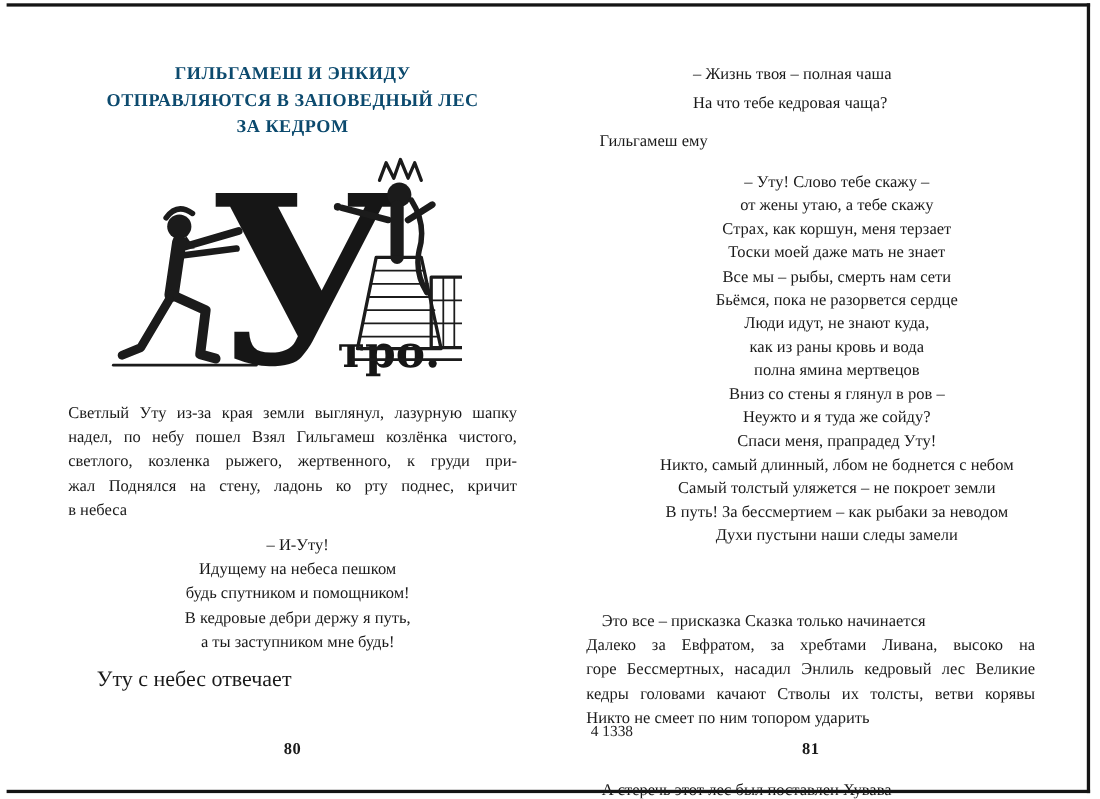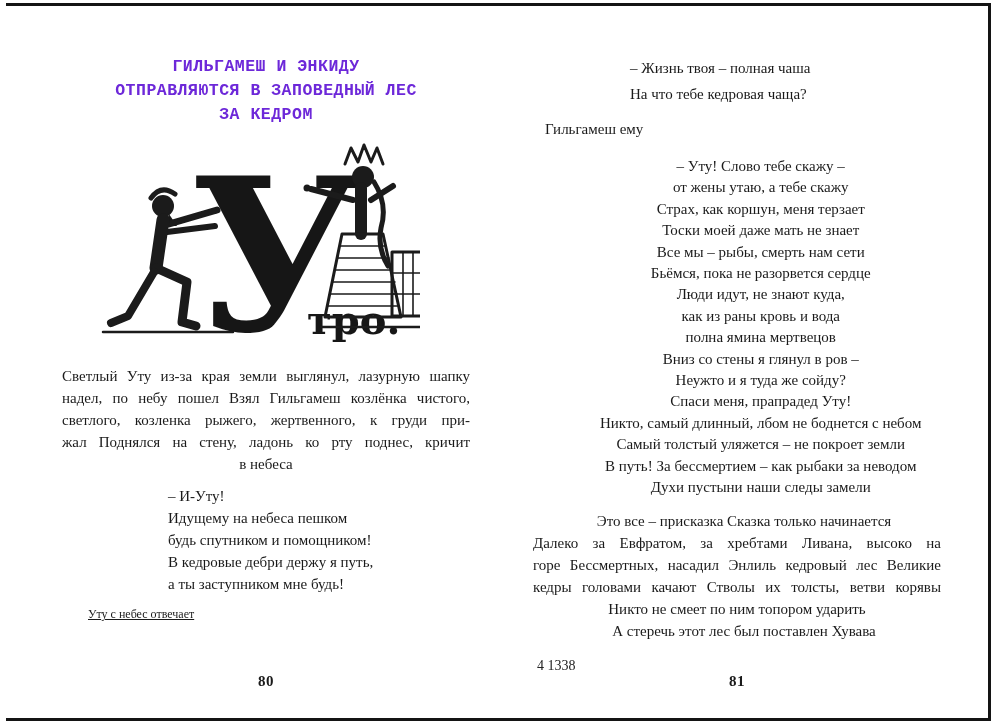--- a/index.html
+++ b/index.html
@@ -12,35 +12,35 @@
     position:absolute;left:6px;top:3px;width:982px;height:712px;
     border-top:3px solid #141414;border-right:3px solid #141414;border-bottom:3px solid #141414;
     pointer-events:none;
   }
   .page{position:absolute;top:55px;height:630px;}
   .page-left{left:62px;width:408px;}
   .page-right{left:533px;width:408px;}
 
   .chapter-title{
     position:absolute;top:0;left:0;width:100%;text-align:center;
-    font-family:Liberation Mono, monospace;font-weight:600;
-    font-size:16.5px;line-height:24px;letter-spacing:0.5px;color:#6d28d9;
+    font-family:Liberation Serif, serif;font-weight:600;
+    font-size:16.5px;line-height:24px;letter-spacing:0.5px;color:#0c4a6e;
   }
 
   .illustration{position:absolute;top:76px;left:33px;width:325px;height:214px;}
   .illustration svg{display:block;width:100%;height:100%;}
   .ink{stroke:#1b1b1b;fill:none;stroke-linecap:round;stroke-linejoin:round;}
 
   .paragraph{position:absolute;top:310px;left:0;width:100%;font-size:15px;line-height:22px;}
   .jline{text-align:justify;text-align-last:justify;}
-  .nline{text-align:center;}
-  .indent{text-indent:14px;}
+  .nline{text-align:left;}
+  .indent{text-indent:14px;margin-top:44px;}
 
-  .verse-left{position:absolute;top:430px;left:106px;font-size:15px;line-height:22px;}
-  .closing-line{position:absolute;top:552px;left:26px;font-size:12px;text-decoration:underline;}
+  .verse-left{position:absolute;top:430px;left:106px;font-size:15px;line-height:22px;text-align:center;}
+  .closing-line{position:absolute;top:552px;left:26px;font-size:20px;}
   .page-number{
     position:absolute;top:598px;left:0;width:100%;text-align:center;
     font-weight:bold;font-size:15px;letter-spacing:0.5px;margin-top:20px;
   }
 
   .opening-verse{position:absolute;top:0;left:97px;font-size:15px;line-height:26px;}
   .speaker-line{position:absolute;top:66px;left:12px;font-size:15px;text-align:right;}
   .verse-right{position:absolute;top:101px;left:67px;font-size:15px;line-height:21.4px;text-align:center;}
   .prose{position:absolute;top:455px;left:0;width:100%;font-size:15px;line-height:22px;}
   .signature-mark{position:absolute;top:603px;left:4px;font-size:14px;color:#222;}

